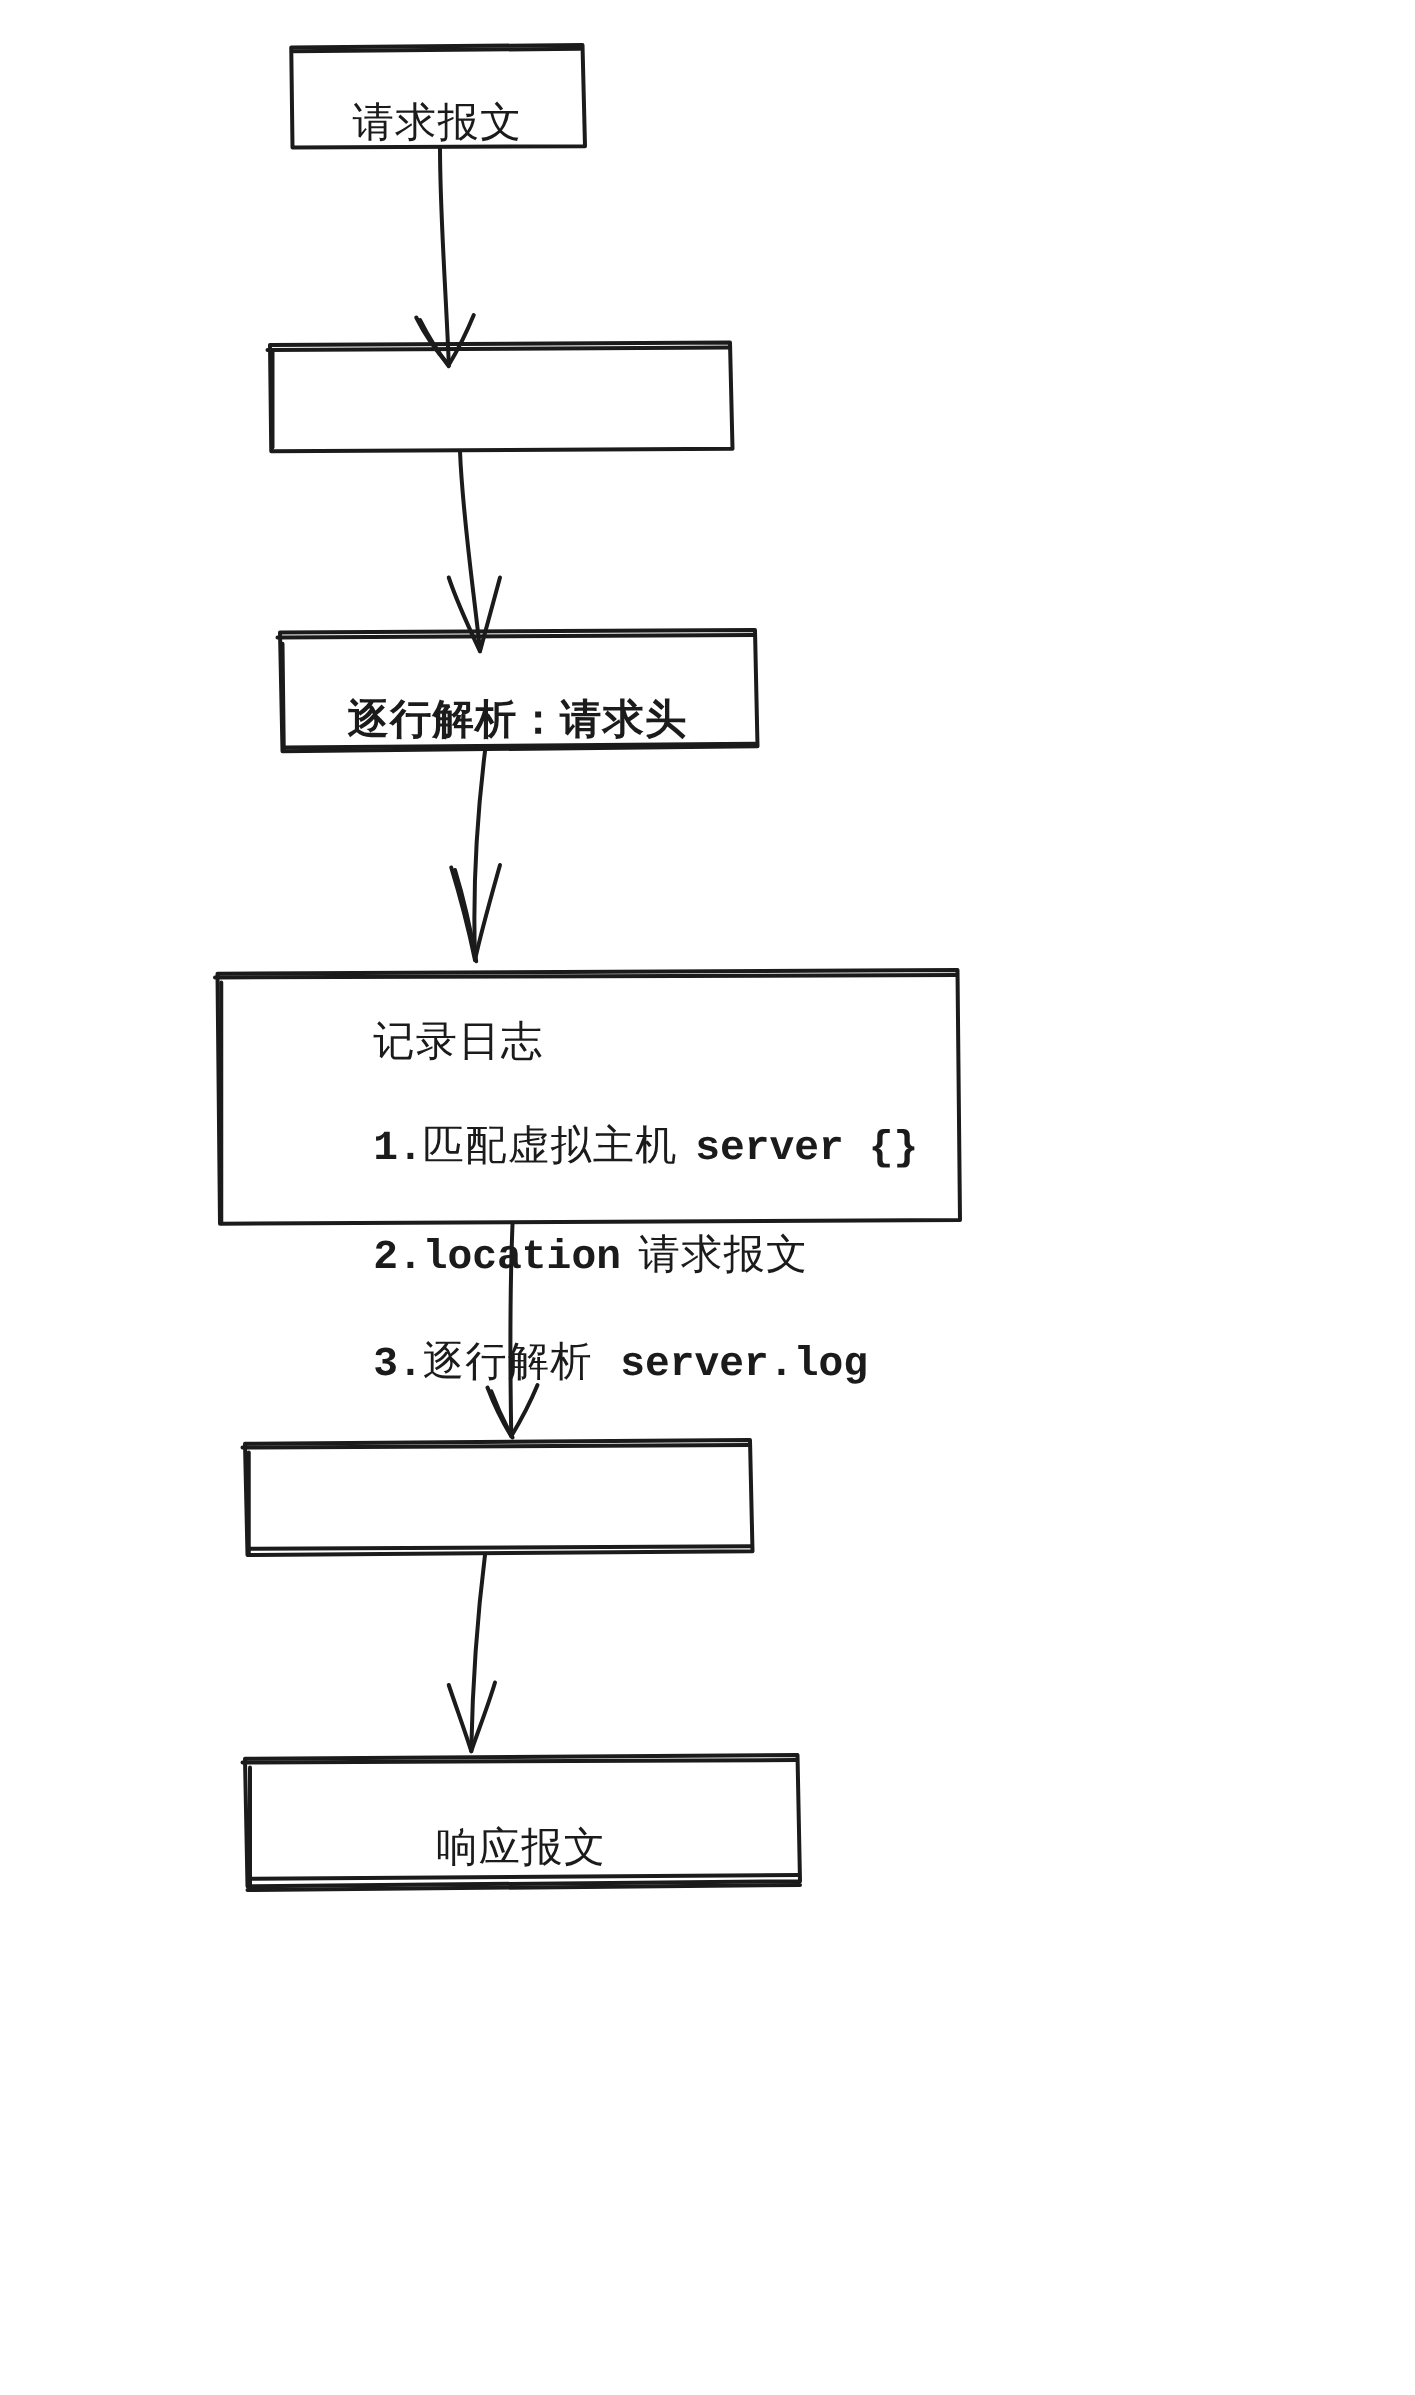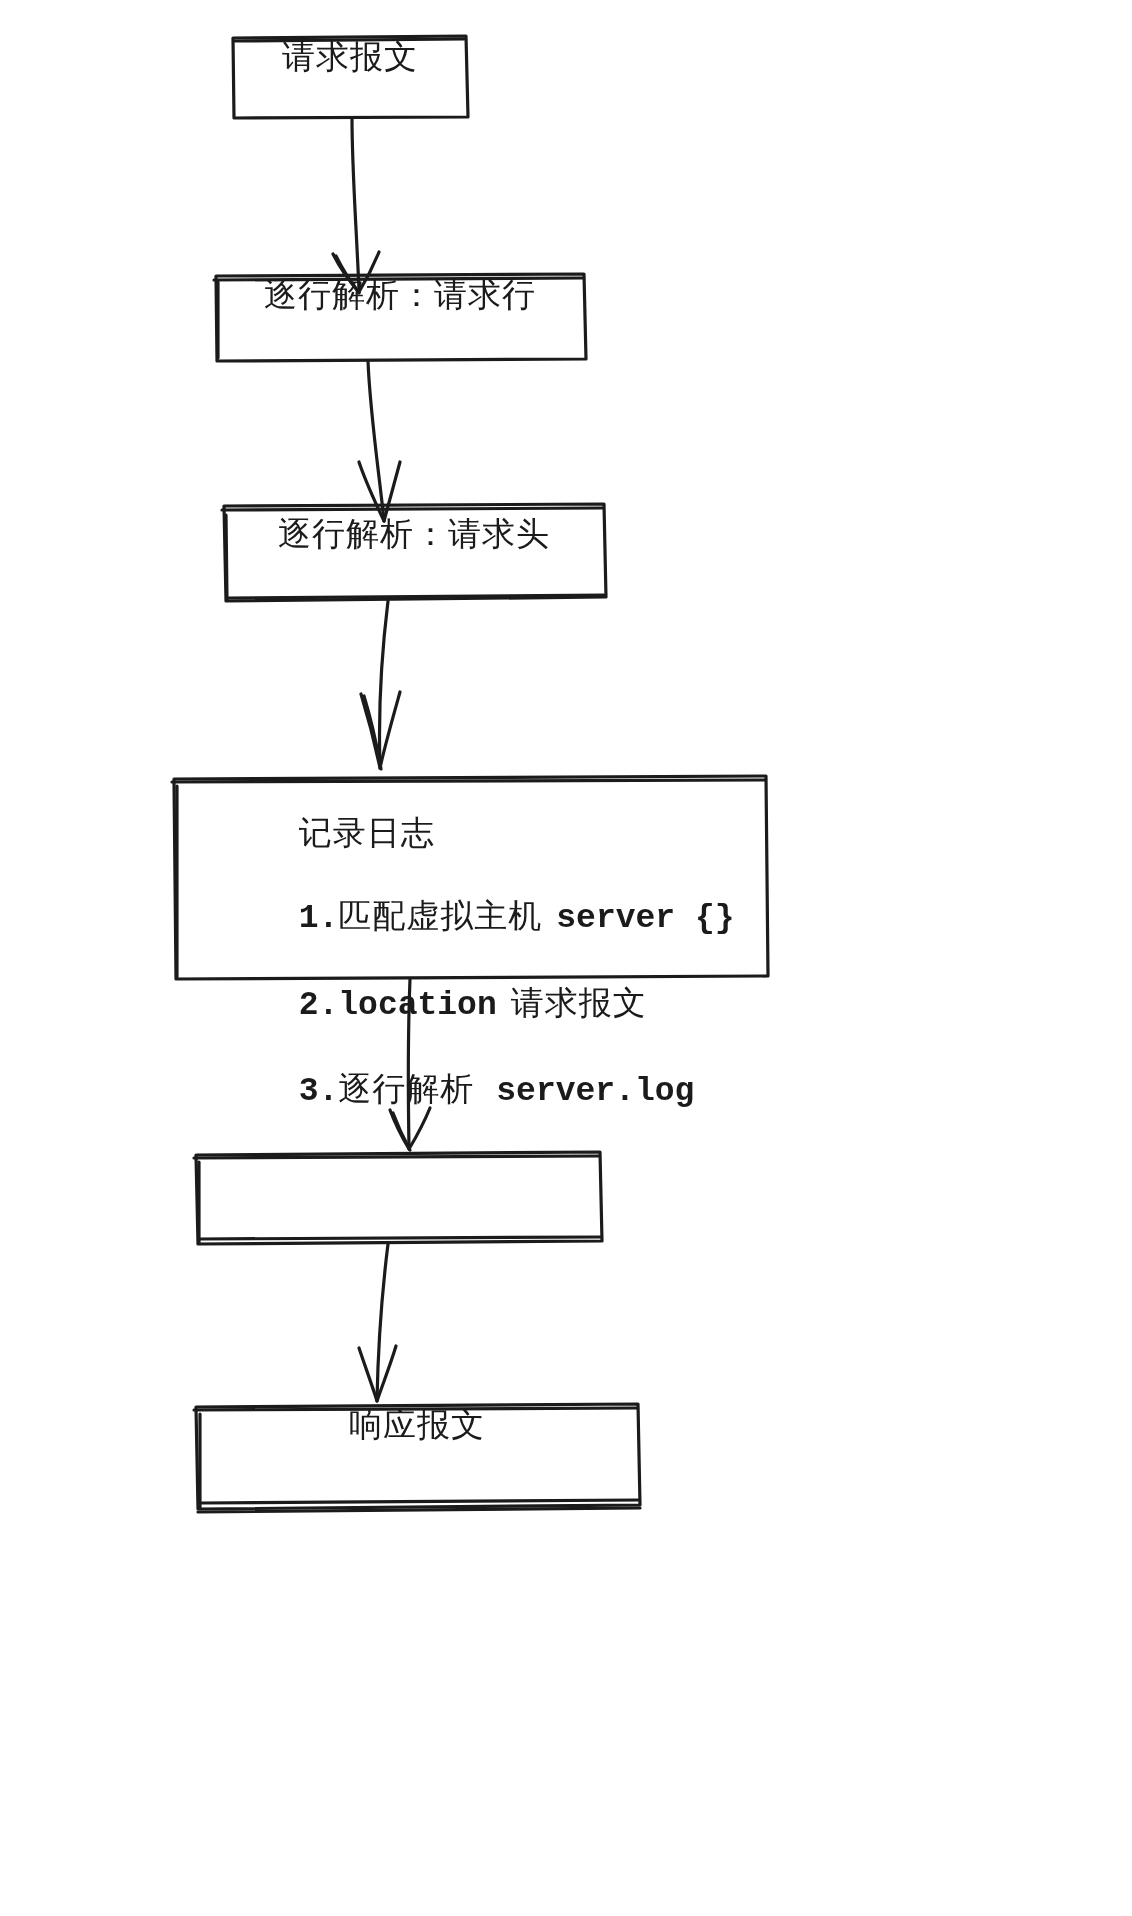--- a/index.html
+++ b/index.html
@@ -19,21 +19,21 @@
     position: absolute;
     left: 0;
     top: 0;
     width: 1132px;
     height: 1916px;
     pointer-events: none;
   }
   .node {
     position: absolute;
     display: flex;
-    align-items: flex-start;
+    align-items: flex-end;
     justify-content: center;
     color: #1b1b1b;
     box-sizing: border-box;
     pointer-events: auto;
   }
   .node .cn {
     font-family: "Liberation Sans", sans-serif;
     font-size: 33px;
     letter-spacing: 1px;
     white-space: nowrap;
@@ -42,21 +42,21 @@
   .node .mono {
     font-family: "Liberation Mono", monospace;
     font-size: 33px;
     font-weight: 700;
     white-space: pre;
     line-height: 1.25;
   }
   
   #node-request-message { left: 232px; top: 36px; width: 236px; height: 82px; }
   #node-parse-request-line { left: 214px; top: 274px; width: 372px; height: 86px; }
-  #node-parse-request-header { left: 222px; top: 513px; width: 384px; height: 96px; }
+  #node-parse-request-header { left: 222px; top: 499px; width: 384px; height: 96px; font-weight: bold; }
   #node-process-request {
     left: 172px; top: 776px; width: 596px; height: 202px;
     display: block;
     padding: 18px 0 0 100px;
   }
   #node-compress { left: 194px; top: 1152px; width: 408px; height: 90px; }
   #node-response-message { left: 194px; top: 1404px; width: 446px; height: 94px; }
 
   .proc-line {
     display: block;
@@ -159,23 +159,20 @@
         <path d="M198,1512 L640,1508"></path>
       </g>
 
     </g>
   </svg>
 
   <div class="node" id="node-request-message">
     <span class="cn">请求报文</span>
   </div>
 
-  <div class="node" id="node-parse-request-line">
-    <span class="cn">逐行解析：请求行</span>
-  </div>
 
   <div class="node" id="node-parse-request-header">
     <span class="cn">逐行解析：请求头</span>
   </div>
 
   <div class="node" id="node-process-request">
     <span class="proc-line">
       <span class="cn">记录日志</span>
     </span>
 

